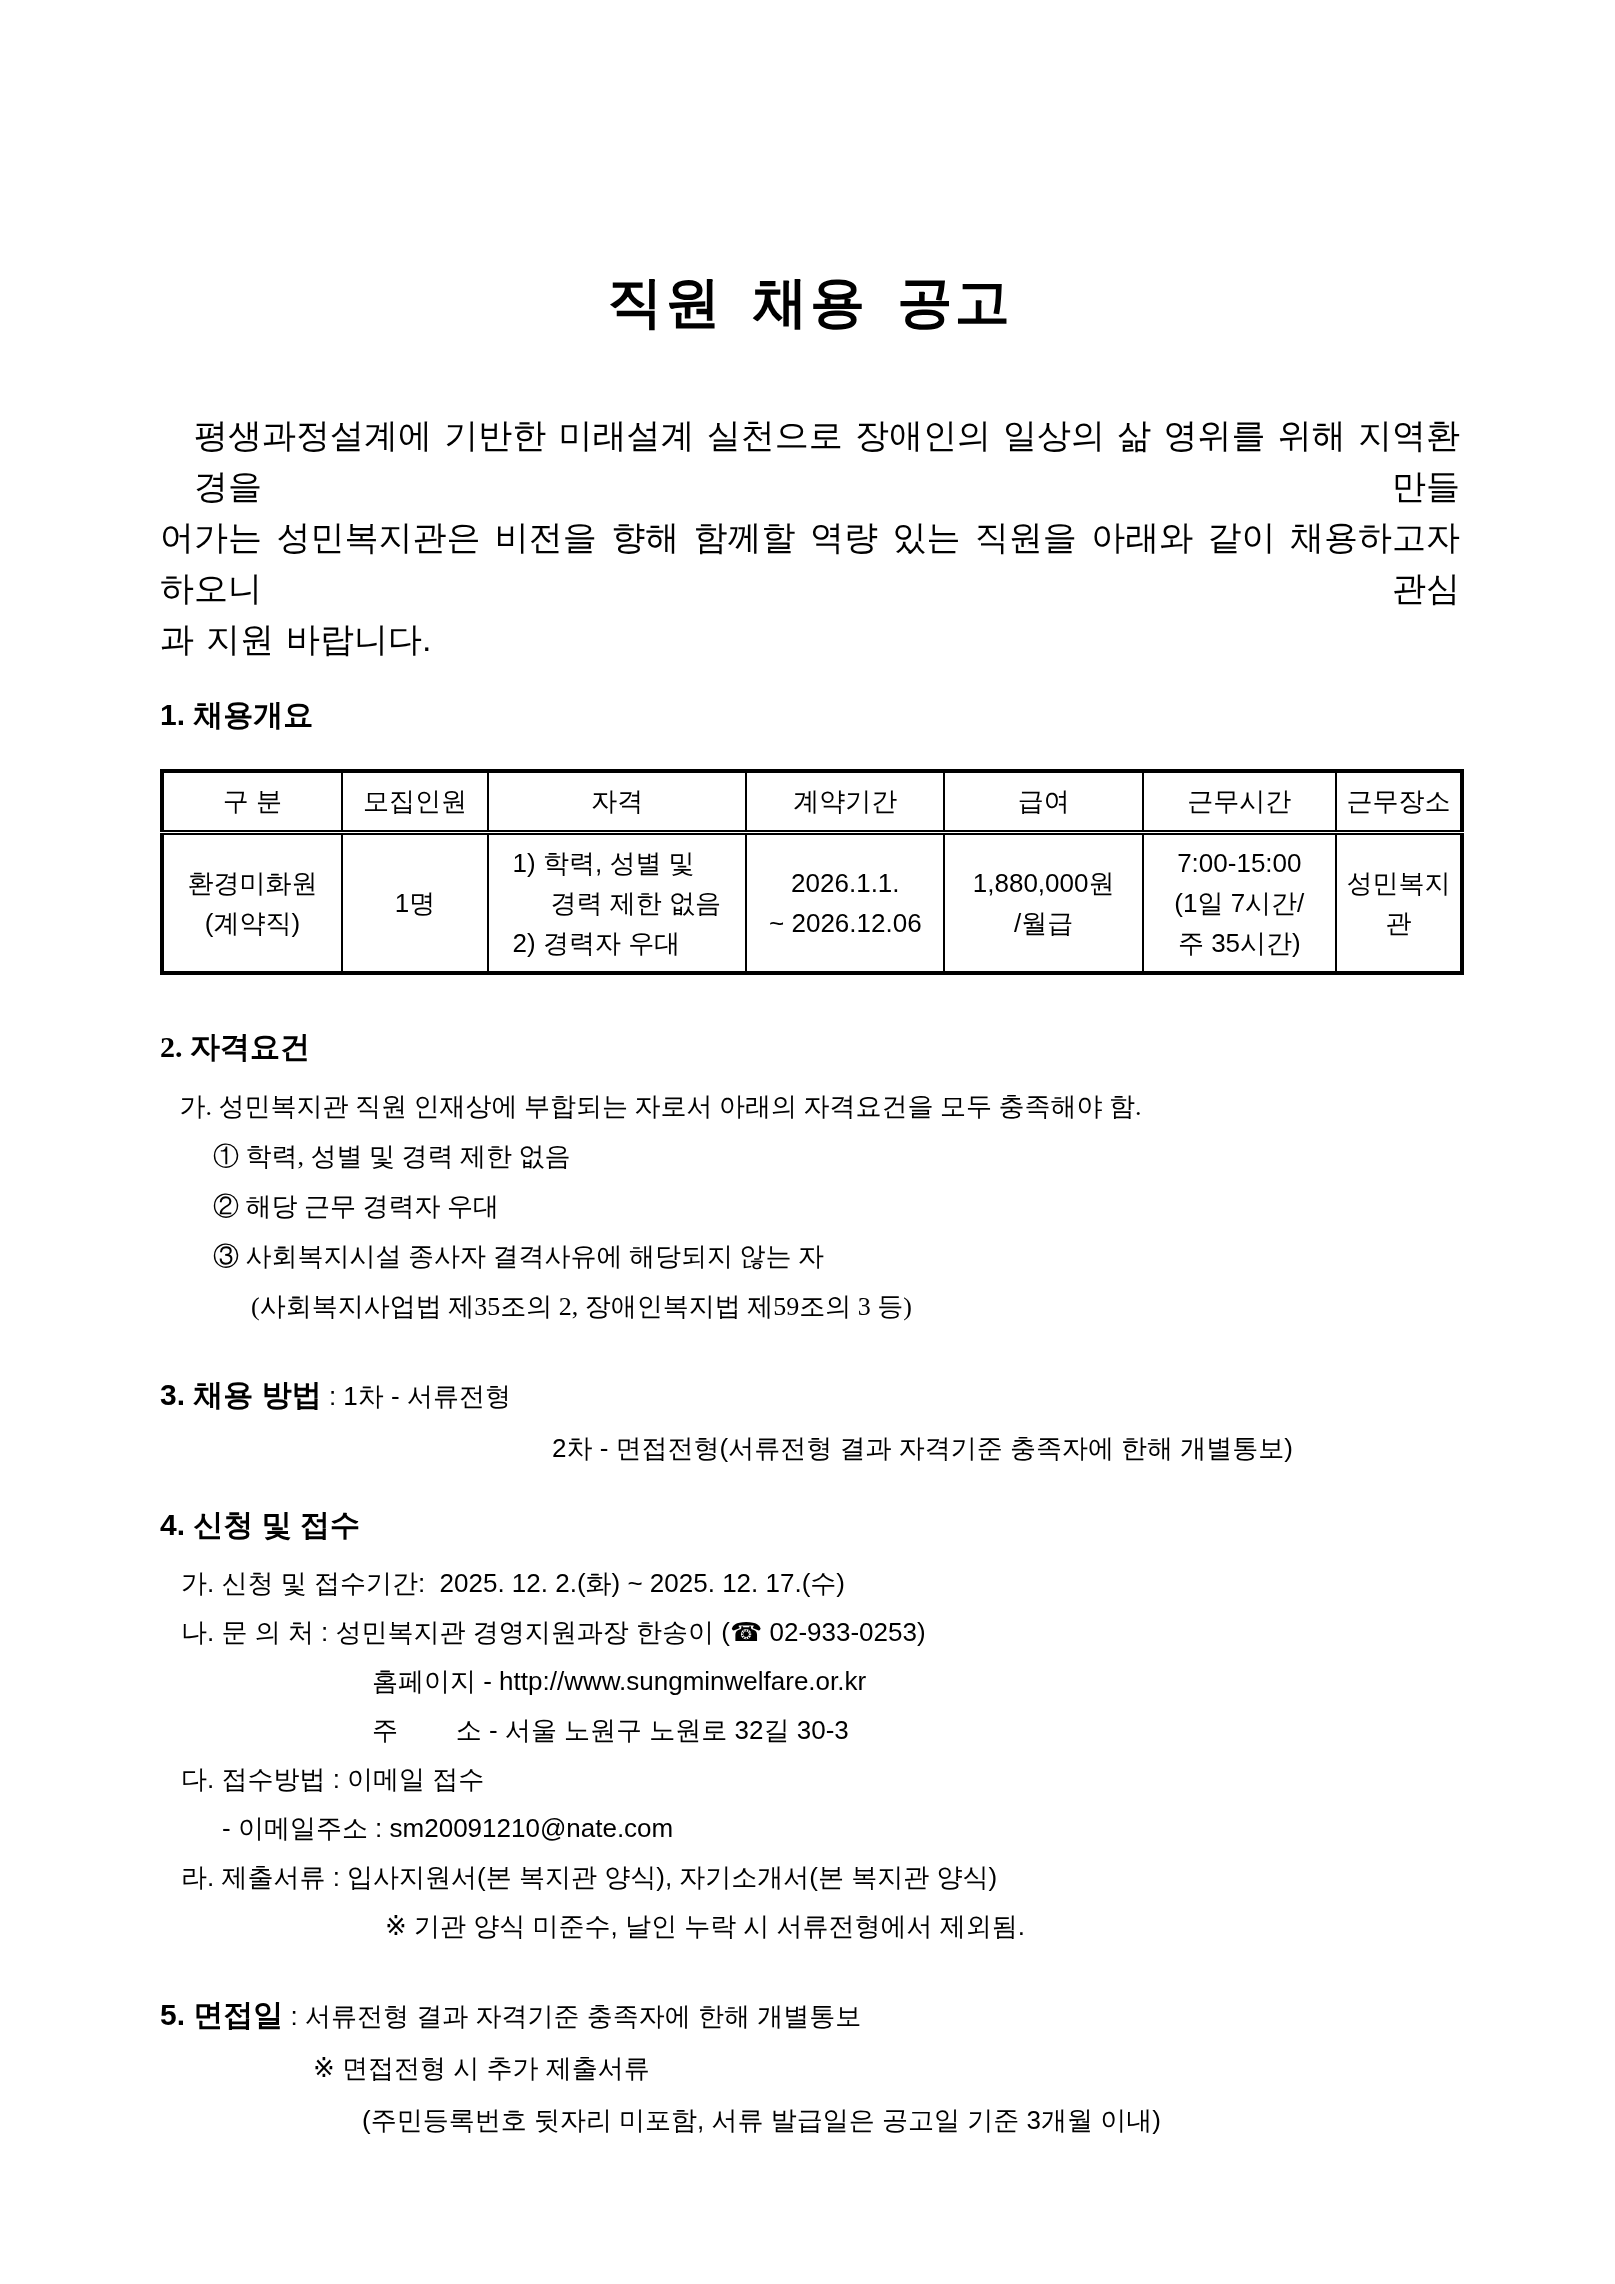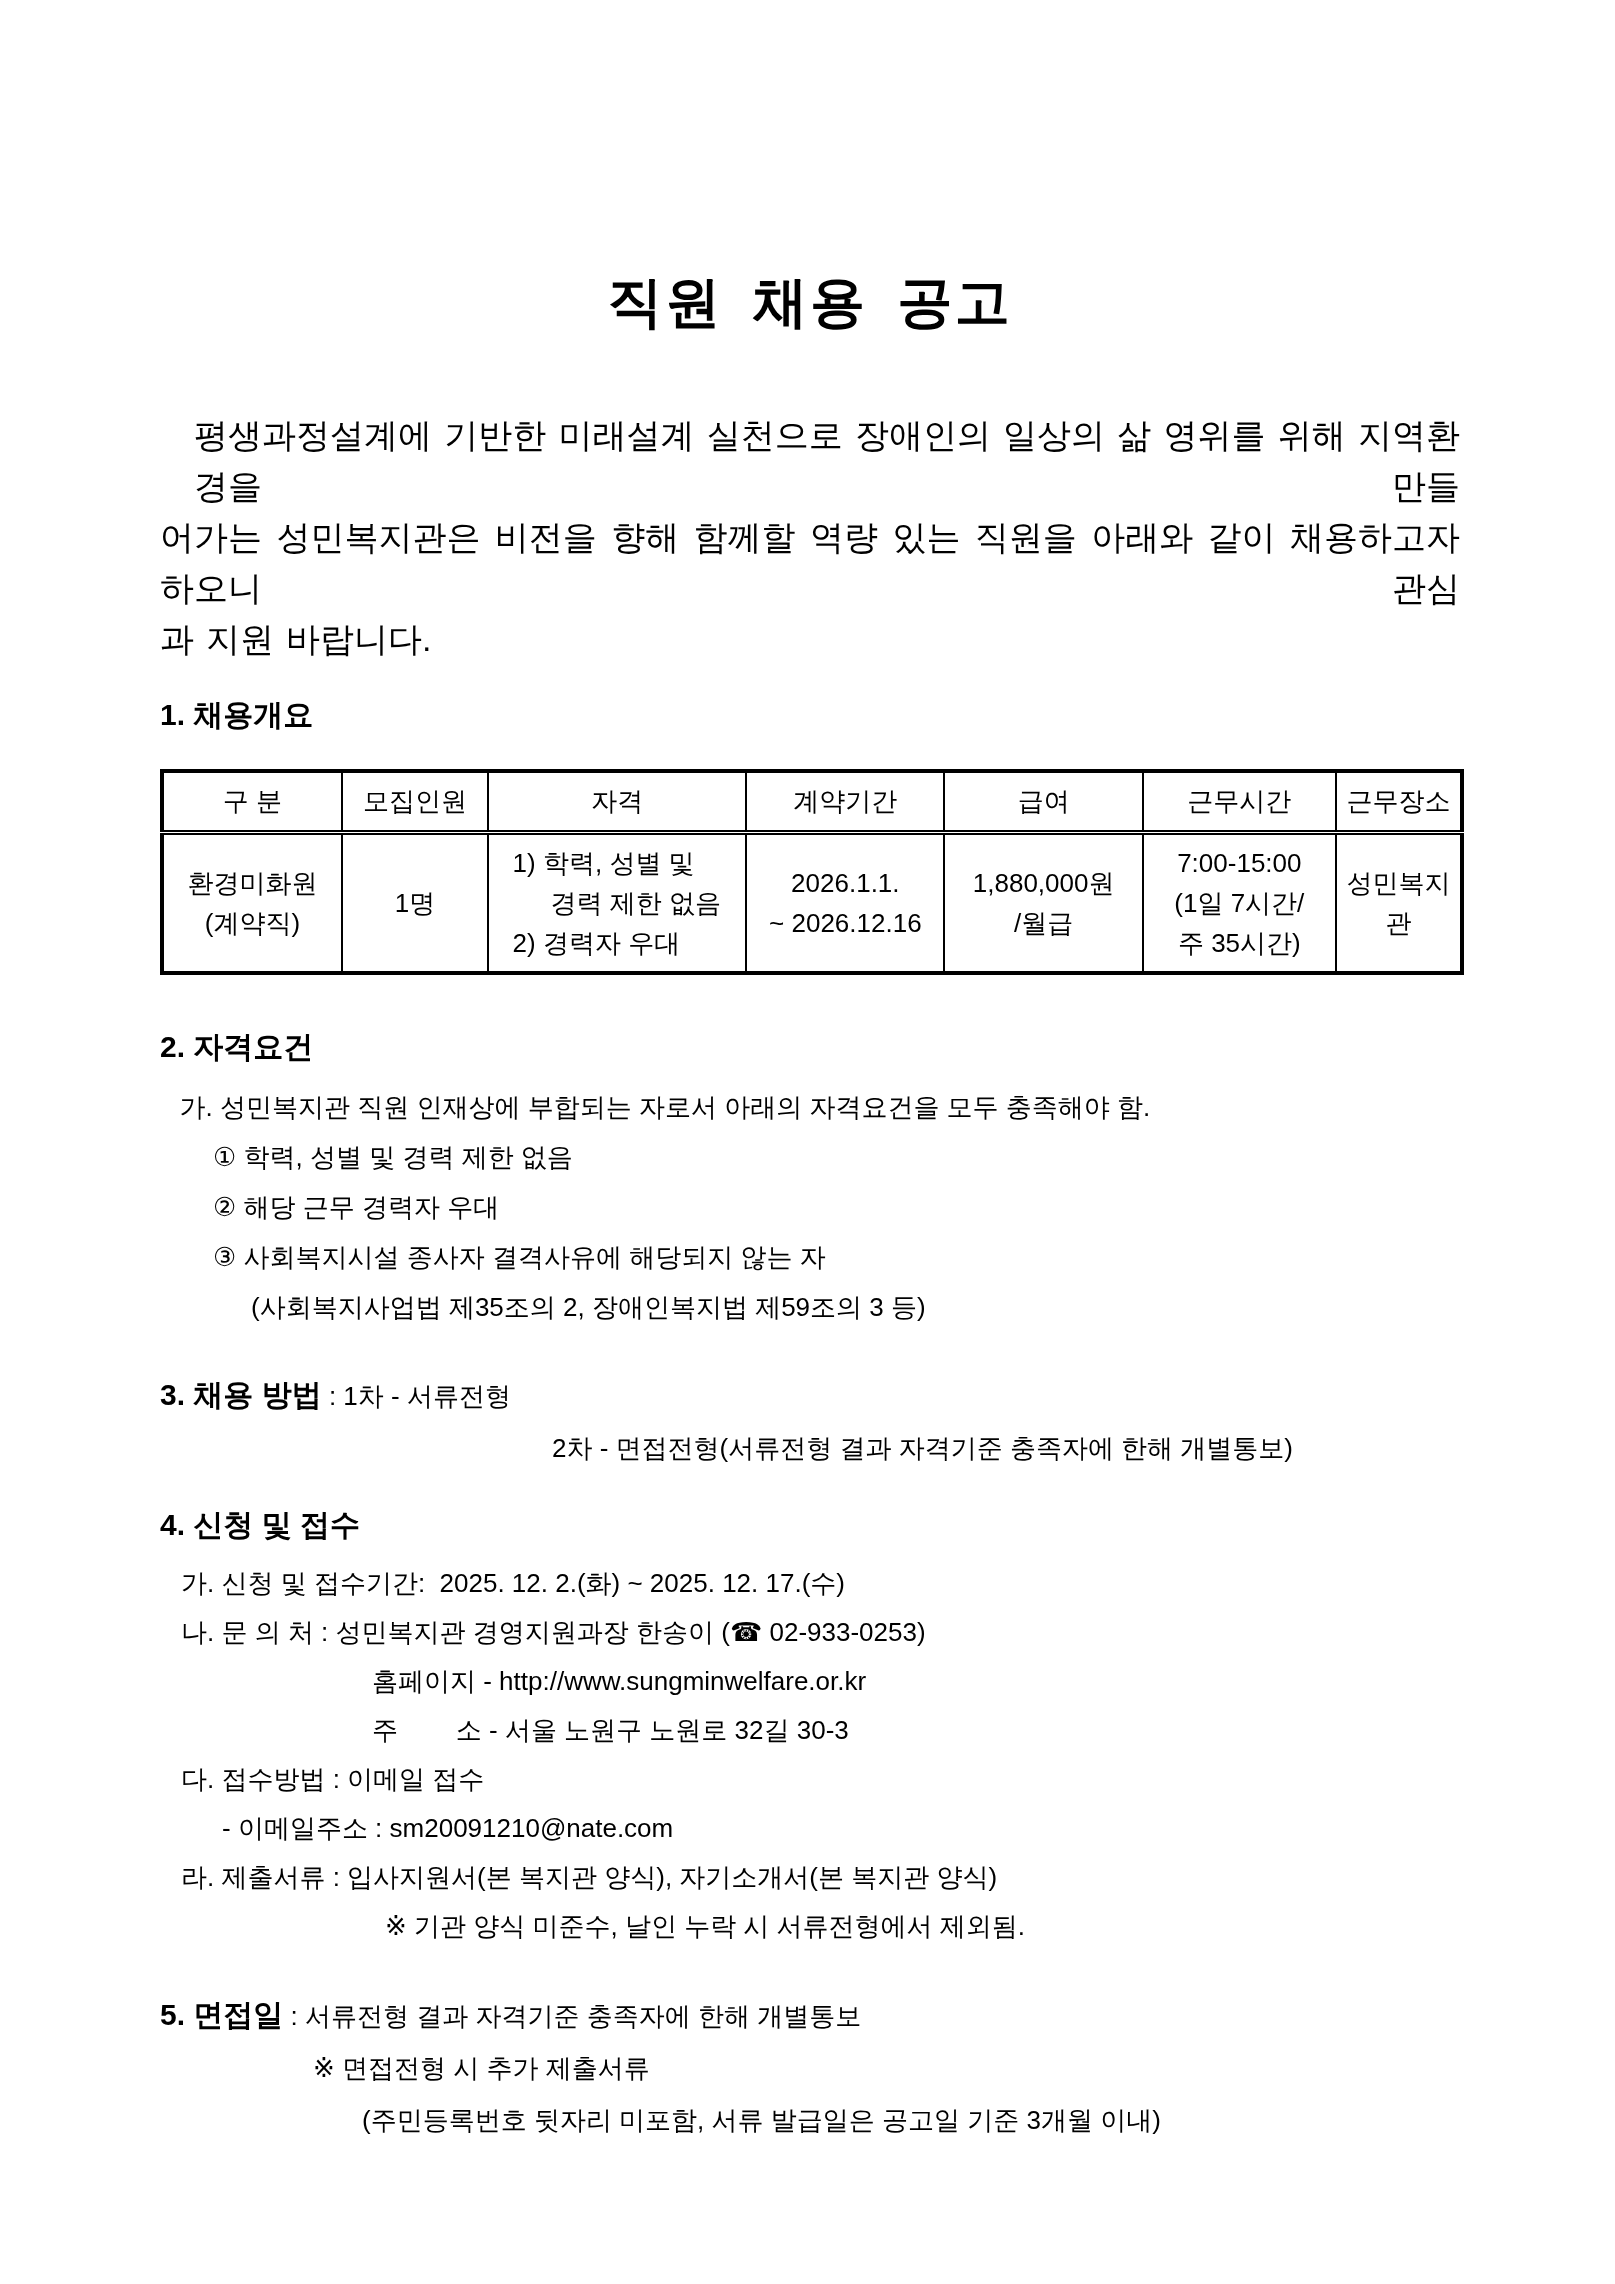--- a/index.html
+++ b/index.html
@@ -87,21 +87,21 @@
     height: 136px;
     line-height: 40px;
   }
   .cell-left {
     text-align: left !important;
     padding-left: 23.5px !important;
   }
   .qual-wrap-indent { margin-left: 38px; }
 
   
-  .sec2 { margin-top: 55px; }
+  .sec2 { margin-top: 55px; font-family: Liberation Serif, serif; }
   .sec2 .item-ga { margin-top: 18px; margin-left: 19.6px; }
   .sec2 .circ-item { margin-left: 53px; }
   .sec2 .law-note { margin-left: 91px; }
 
   .sec3 { margin-top: 37px; }
   .sec3 .line1 { font-size: 26px; line-height: 52px; }
   .sec3 .line1 .bold { font-size: 30px; font-weight: 700; }
   .sec3 .line2 { margin-left: 225px; font-size: 26px; line-height: 52px; text-align: center; }
 
   .sec4 { margin-top: 34px; }
@@ -155,21 +155,21 @@
             <div>(계약직)</div>
           </td>
           <td>1명</td>
           <td class="cell-left">
             <div>1) 학력, 성별 및</div>
             <div class="qual-wrap-indent">경력 제한 없음</div>
             <div>2) 경력자 우대</div>
           </td>
           <td>
             <div>2026.1.1.</div>
-            <div>~ 2026.12.16</div>
+            <div>~ 2026.12.06</div>
           </td>
           <td>
             <div>1,880,000원</div>
             <div>/월급</div>
           </td>
           <td>
             <div>7:00-15:00</div>
             <div>(1일 7시간/</div>
             <div>주 35시간)</div>
           </td>

